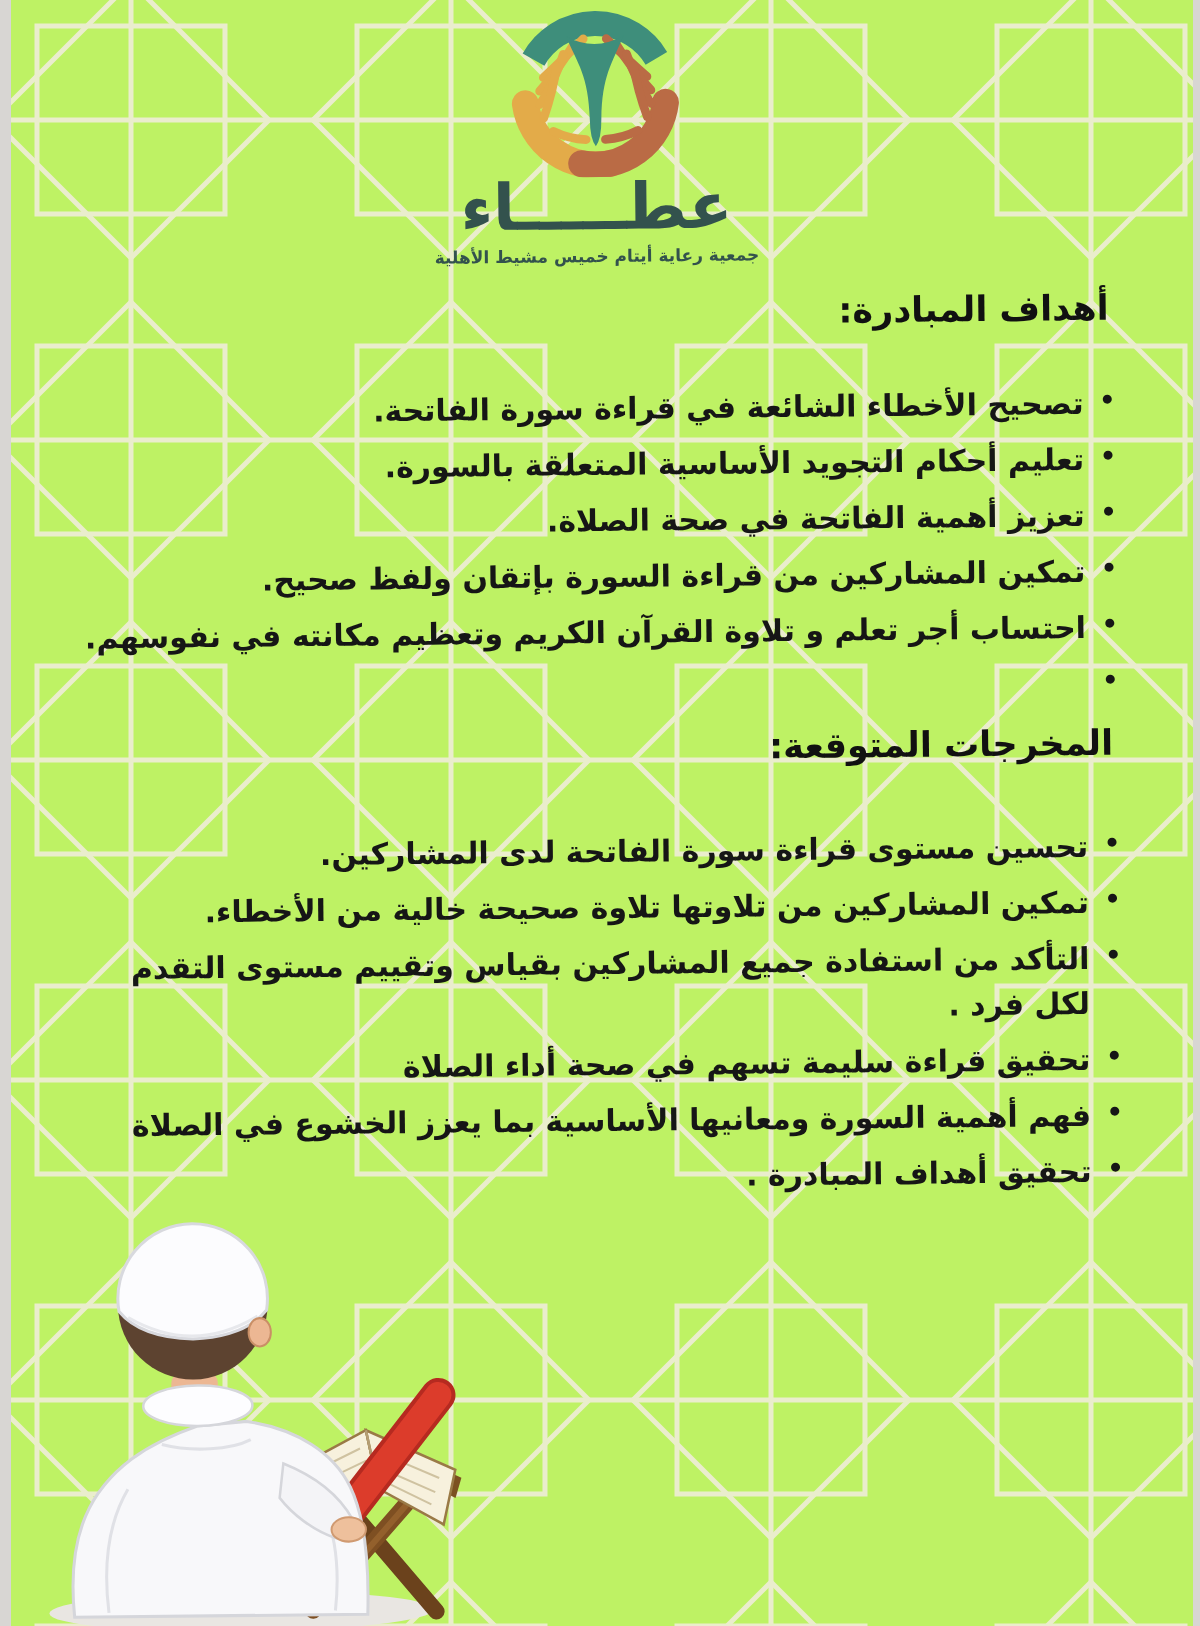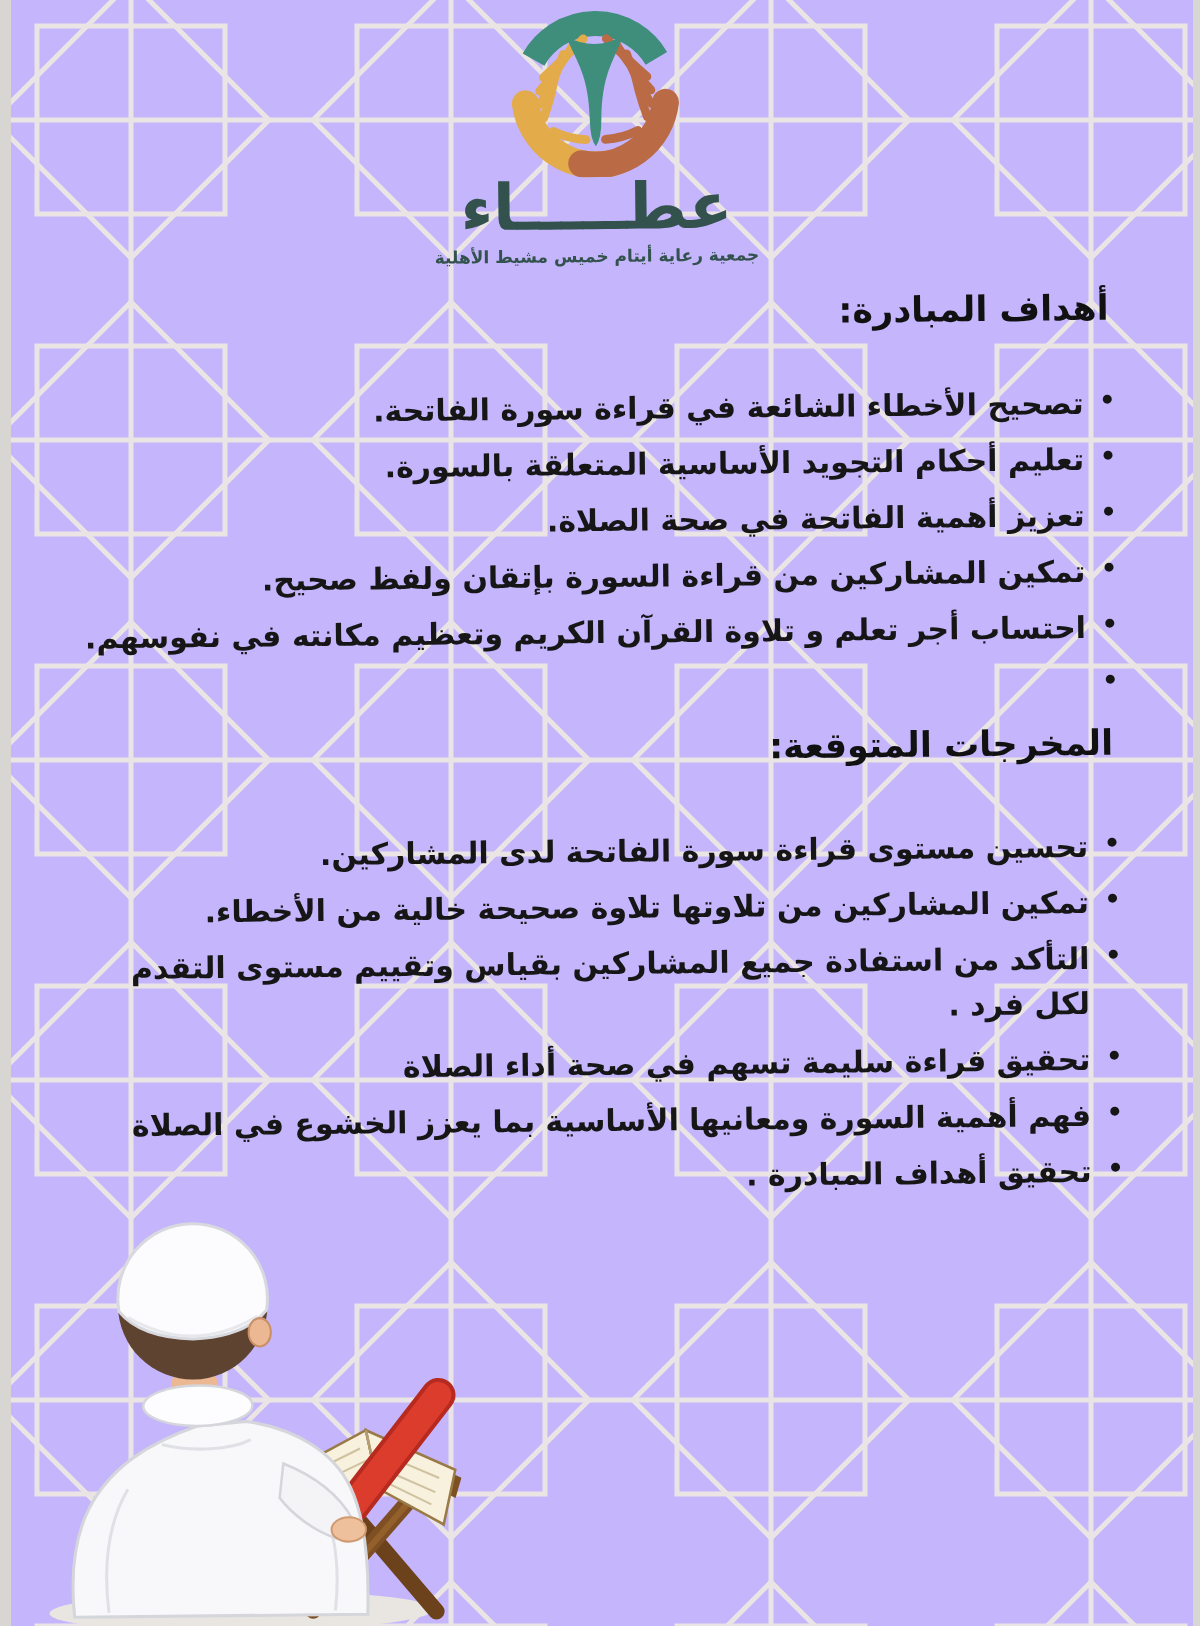--- a/index.html
+++ b/index.html
@@ -4,21 +4,21 @@
 <style>
   html, body {
     margin: 0; padding: 0;
     width: 1200px; height: 1626px;
     overflow: hidden;
     background: #d8d6d3;
     font-family: "DejaVu Sans", sans-serif;
   }
   .page {
     position: absolute; left: 11px; right: 7px; top: 0; bottom: 0;
-    background: #c4b5fd;
+    background: #bef264;
     overflow: hidden;
   }
   .bg-pattern { position: absolute; left: -40px; top: -40px; }
   .content {
     position: absolute; inset: 0;
     transform: rotate(-0.6deg);
     transform-origin: 50% 45%;
   }
   .logo-block { text-align: center; padding-top: 6px; }
   .wordmark {

